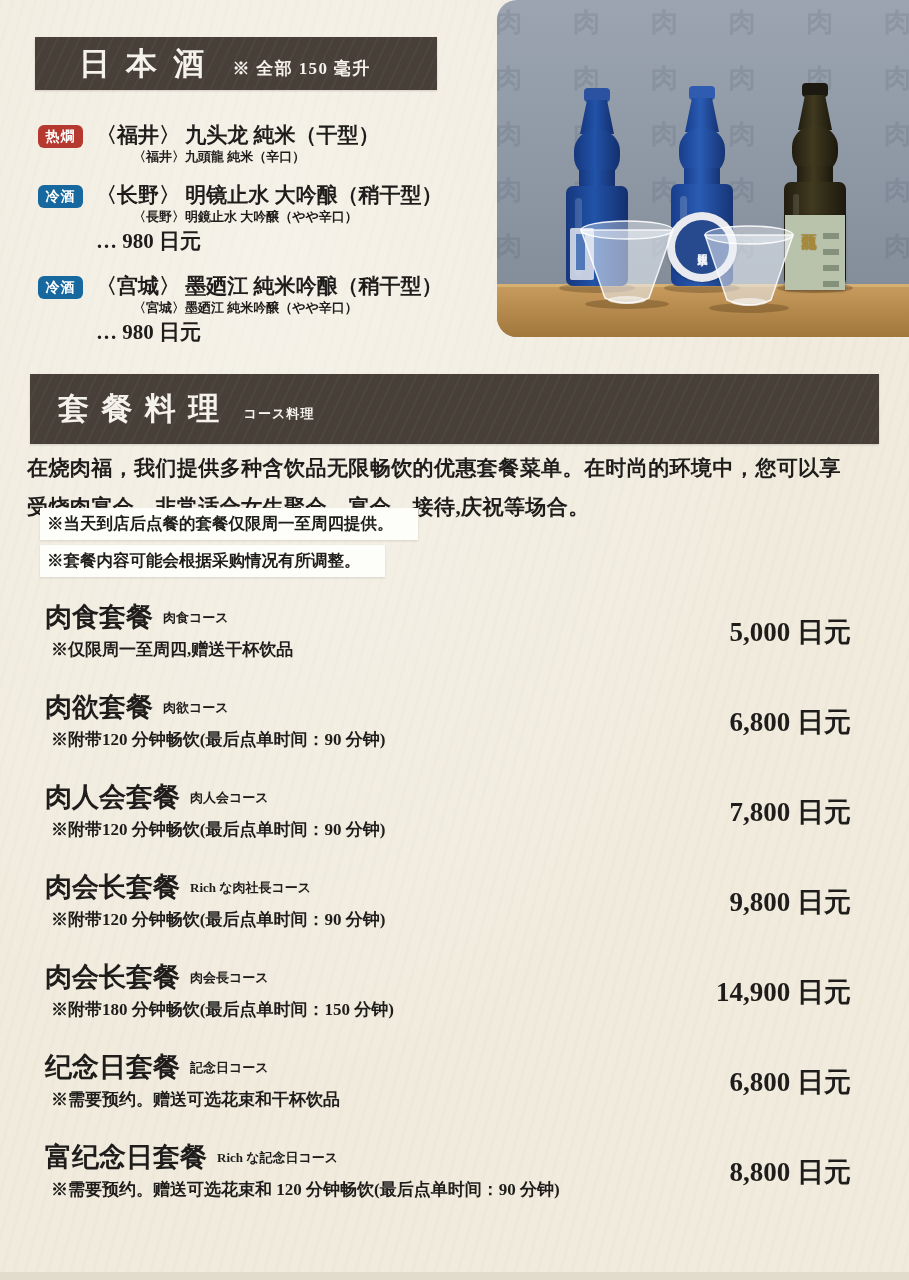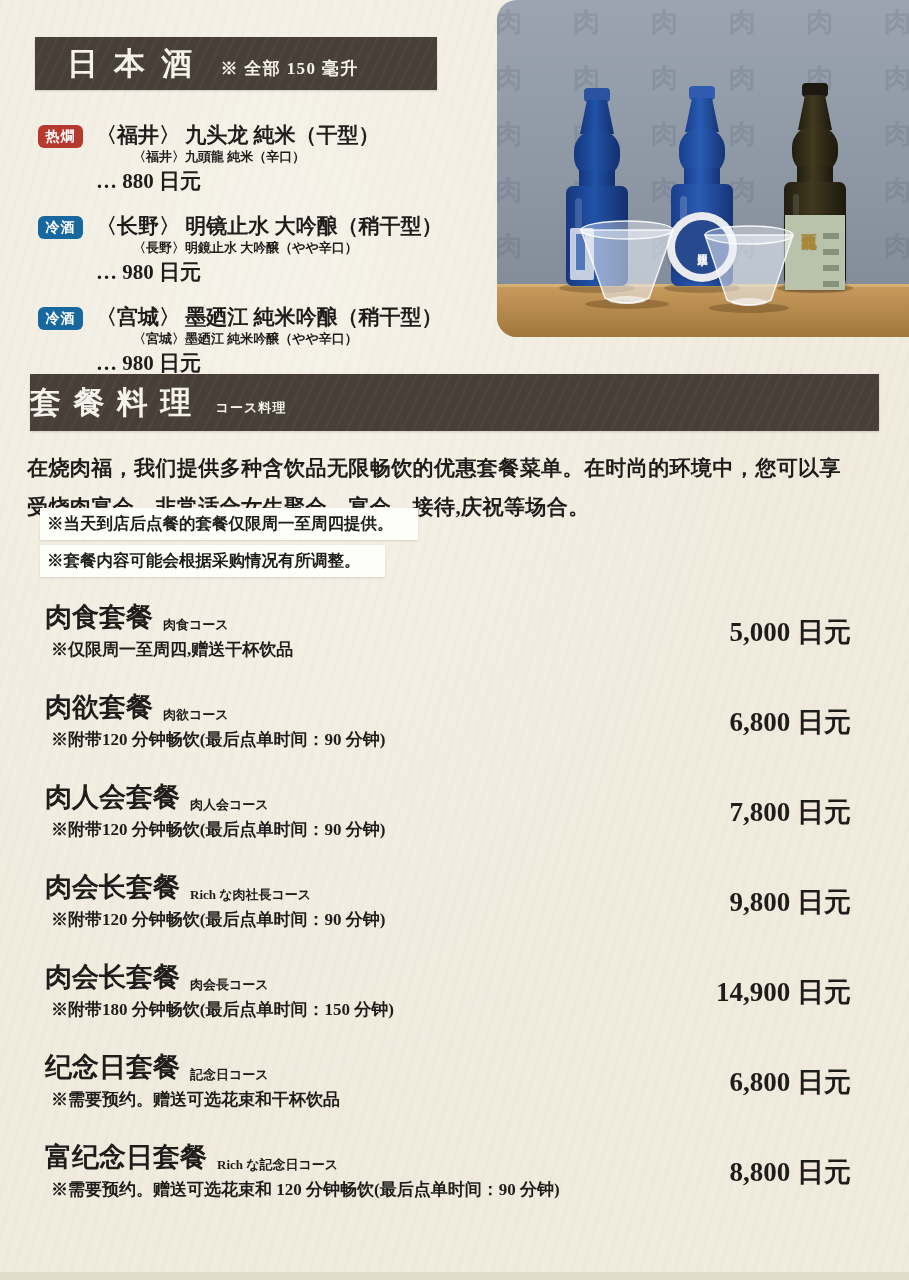--- a/index.html
+++ b/index.html
@@ -52,22 +52,22 @@
     text-shadow:0 0 1px rgba(120,90,20,.6);
   }
 
   
   .banner {
     position:absolute; background:#473f38;
     background-image:repeating-linear-gradient(115deg, rgba(255,255,255,.035) 0 2px, transparent 2px 10px);
     color:#f5f2ec; display:flex; align-items:center;
     box-shadow:0 1px 2px rgba(0,0,0,.15);
   }
-  .banner-sake { left:35px; top:37px; width:402px; height:53px; padding-left:32px; }
-  .banner-course { left:30px; top:374px; width:849px; height:57px; }
+  .banner-sake { left:35px; top:37px; width:402px; height:53px; padding-left:44px; }
+  .banner-course { left:30px; top:374px; width:849px; height:70px; padding-left:28px; }
   .banner .title { font-size:31px; font-weight:600; letter-spacing:.52em; white-space:nowrap; }
   .banner-course .title { letter-spacing:.40em; }
   .banner .sub { font-size:17px; font-weight:600; margin-left:12px; margin-top:10px; letter-spacing:.08em; white-space:nowrap; }
   .banner-course .sub { font-size:13px; margin-top:10px; }
 
   
   .sake-list { position:absolute; left:38px; top:122px; width:440px; }
   .sake-item { display:flex; margin-bottom:17px; }
   .sake-tag {
     flex:0 0 45px; height:23px; margin-top:3px; margin-right:13px;
@@ -90,21 +90,21 @@
     position:absolute; left:40px; background:#fdfdf9;
     font-size:16.5px; font-weight:700; padding:5px 24px 5px 7px;
     box-shadow:0 1px 2px rgba(140,130,110,.25);
   }
   .note-1 { top:508px; }
   .note-2 { top:545px; }
 
   .courses { position:absolute; left:45px; top:601px; width:806px; }
   .course-row { display:flex; justify-content:space-between; align-items:center; margin-bottom:29px; }
   .course-left { min-width:0; }
-  .course-nameline { display:flex; align-items:flex-end;font-family:Liberation Serif, serif; }
+  .course-nameline { display:flex; align-items:center;font-family:Liberation Serif, serif; }
   .course-name { font-size:27px; font-weight:700; line-height:33px; white-space:nowrap; }
   .course-sub { font-size:13px; font-weight:700; margin-left:10px; white-space:nowrap; }
   .course-note { font-size:17px; font-weight:700; line-height:24px; margin-top:4px; margin-left:6px; white-space:nowrap; }
   .course-price { font-size:27px; font-weight:700; white-space:nowrap; margin-left:20px; }
 
   .bottom-strip { position:absolute; left:0; bottom:0; width:100%; height:8px; background:#e1dccb; }
 </style>
 </head>
 <body>
 
@@ -198,21 +198,20 @@
     <span class="title">日本酒</span>
     <span class="sub">※ 全部 150 毫升</span>
   </div>
 
   <div class="sake-list">
     <div class="sake-item">
       <span class="sake-tag tag-hot">热燗</span>
       <div>
         <div class="sake-name">〈福井〉 九头龙 純米（干型）</div>
         <div class="sake-sub">〈福井〉九頭龍 純米（辛口）</div>
-        <div class="sake-price">… 880 日元</div>
       </div>
     </div>
     <div class="sake-item">
       <span class="sake-tag tag-cold">冷酒</span>
       <div>
         <div class="sake-name">〈长野〉 明镜止水 大吟酿（稍干型）</div>
         <div class="sake-sub">〈長野〉明鏡止水 大吟醸（やや辛口）</div>
         <div class="sake-price">… 980 日元</div>
       </div>
     </div>

